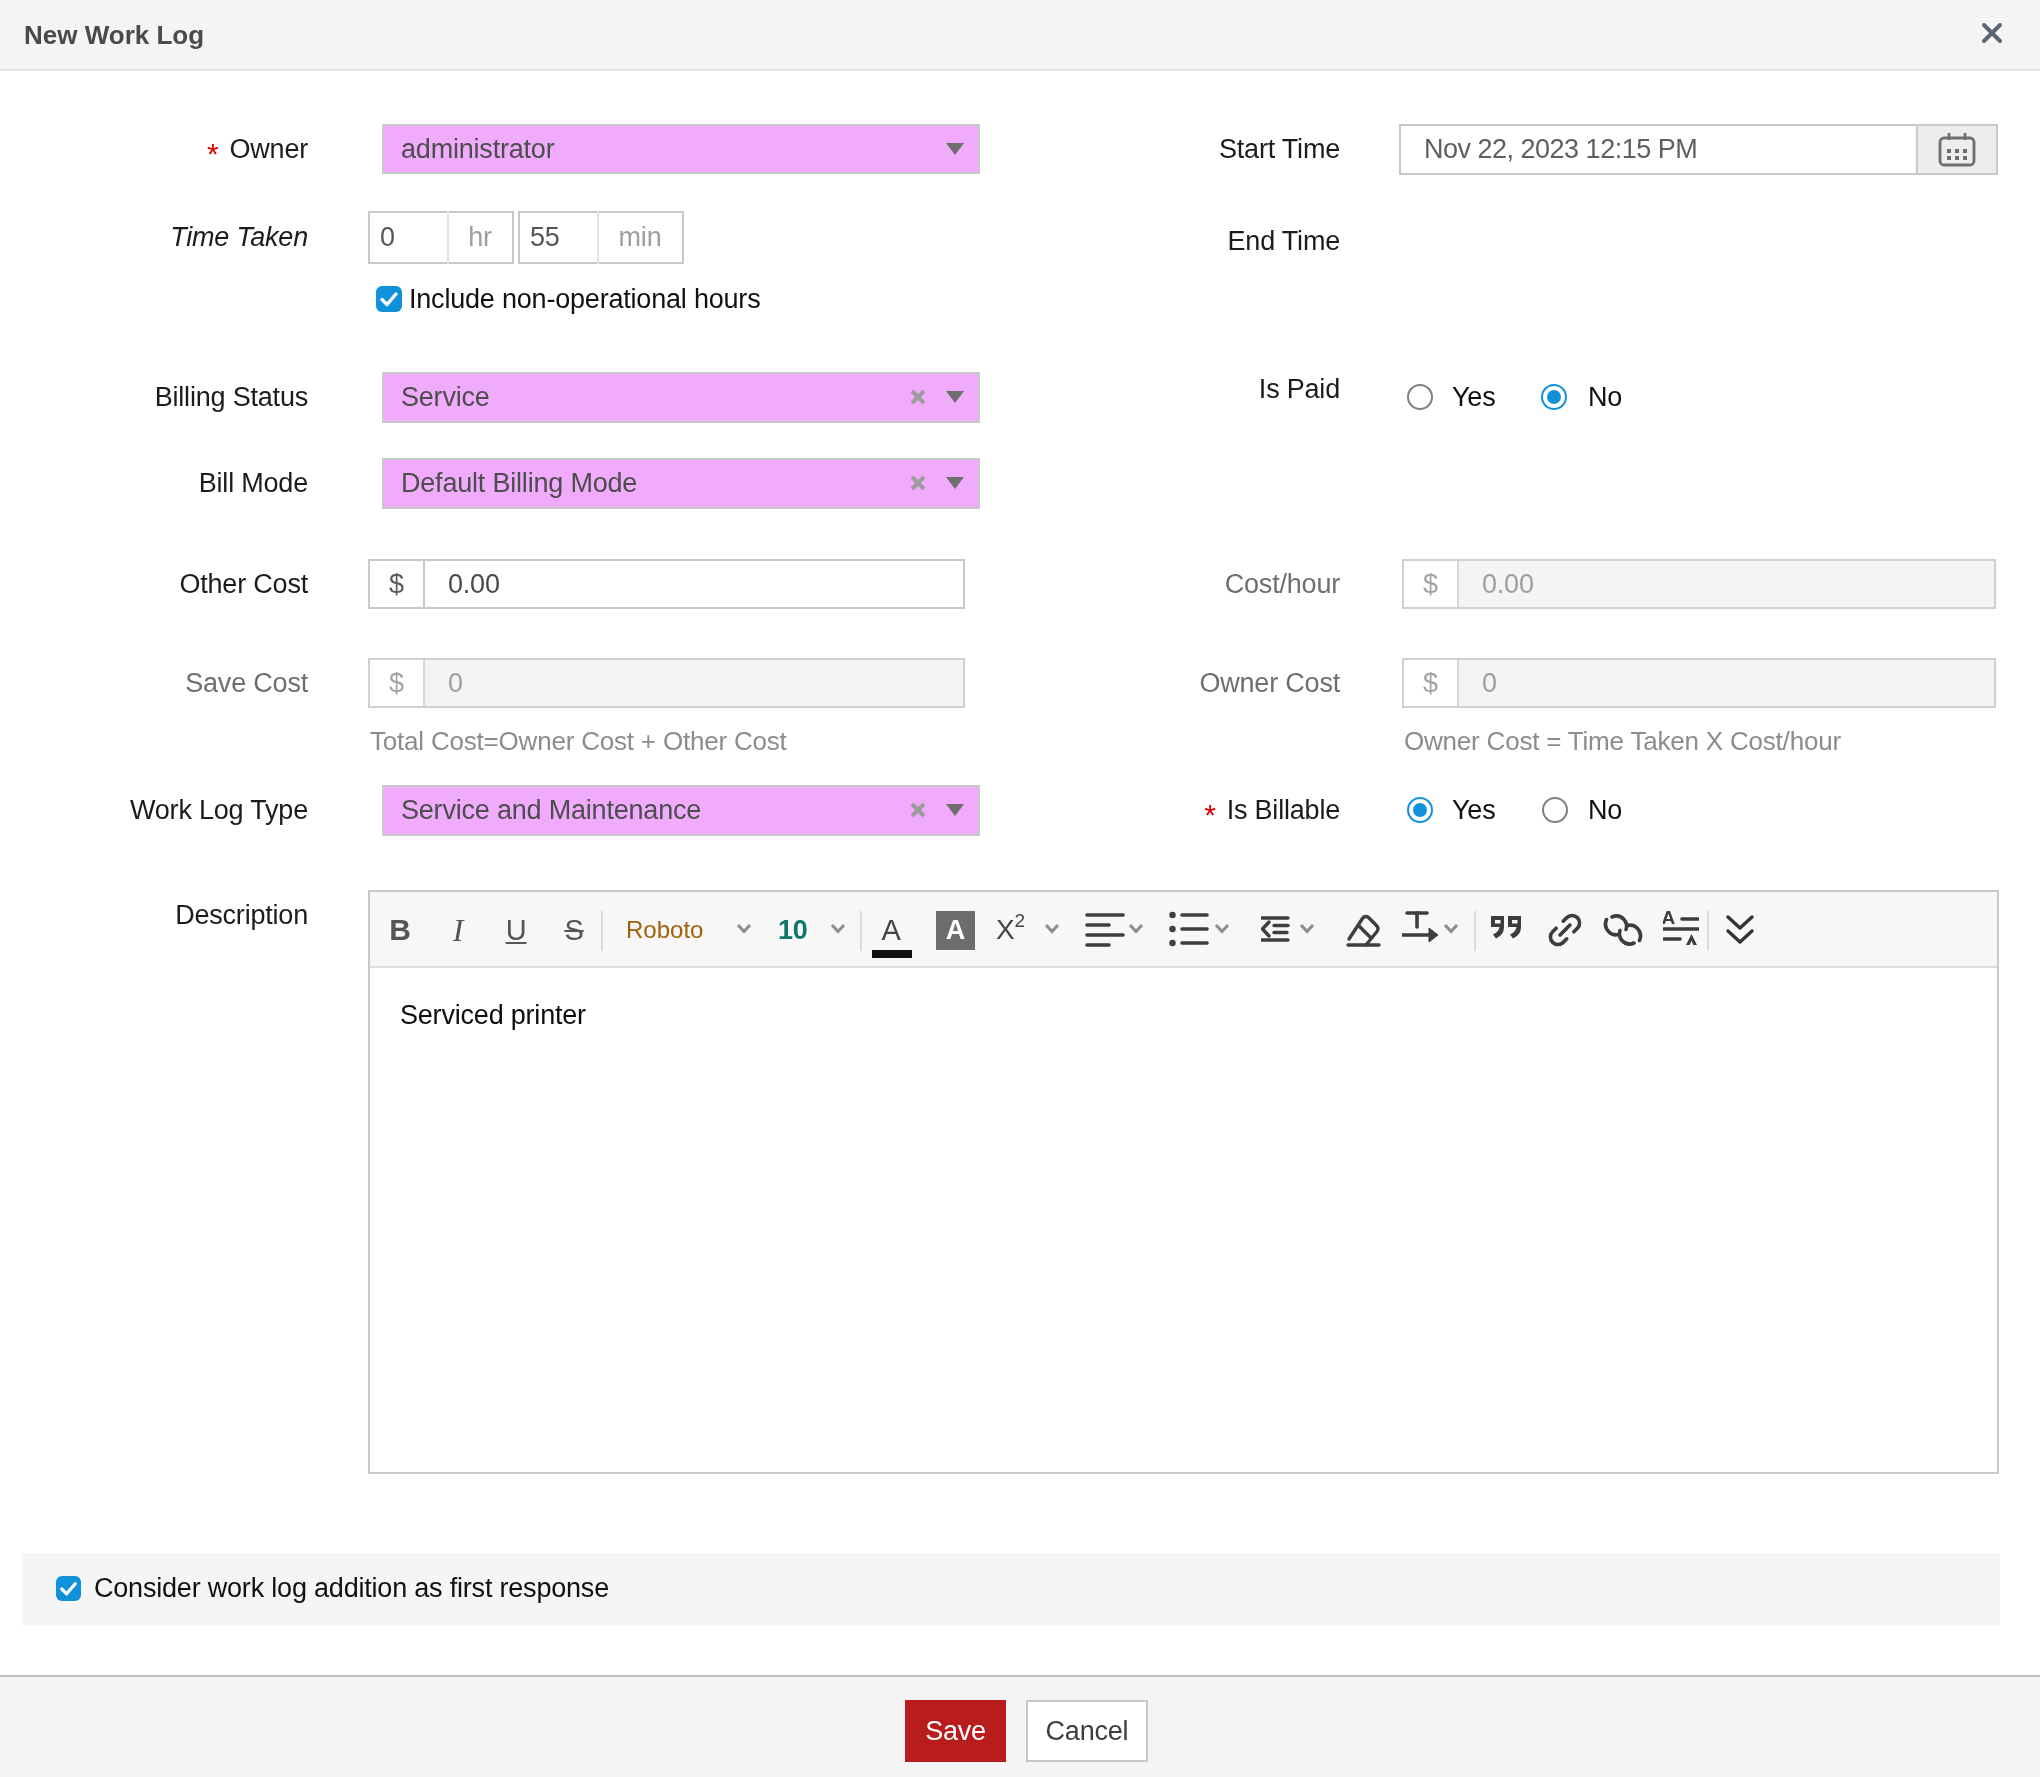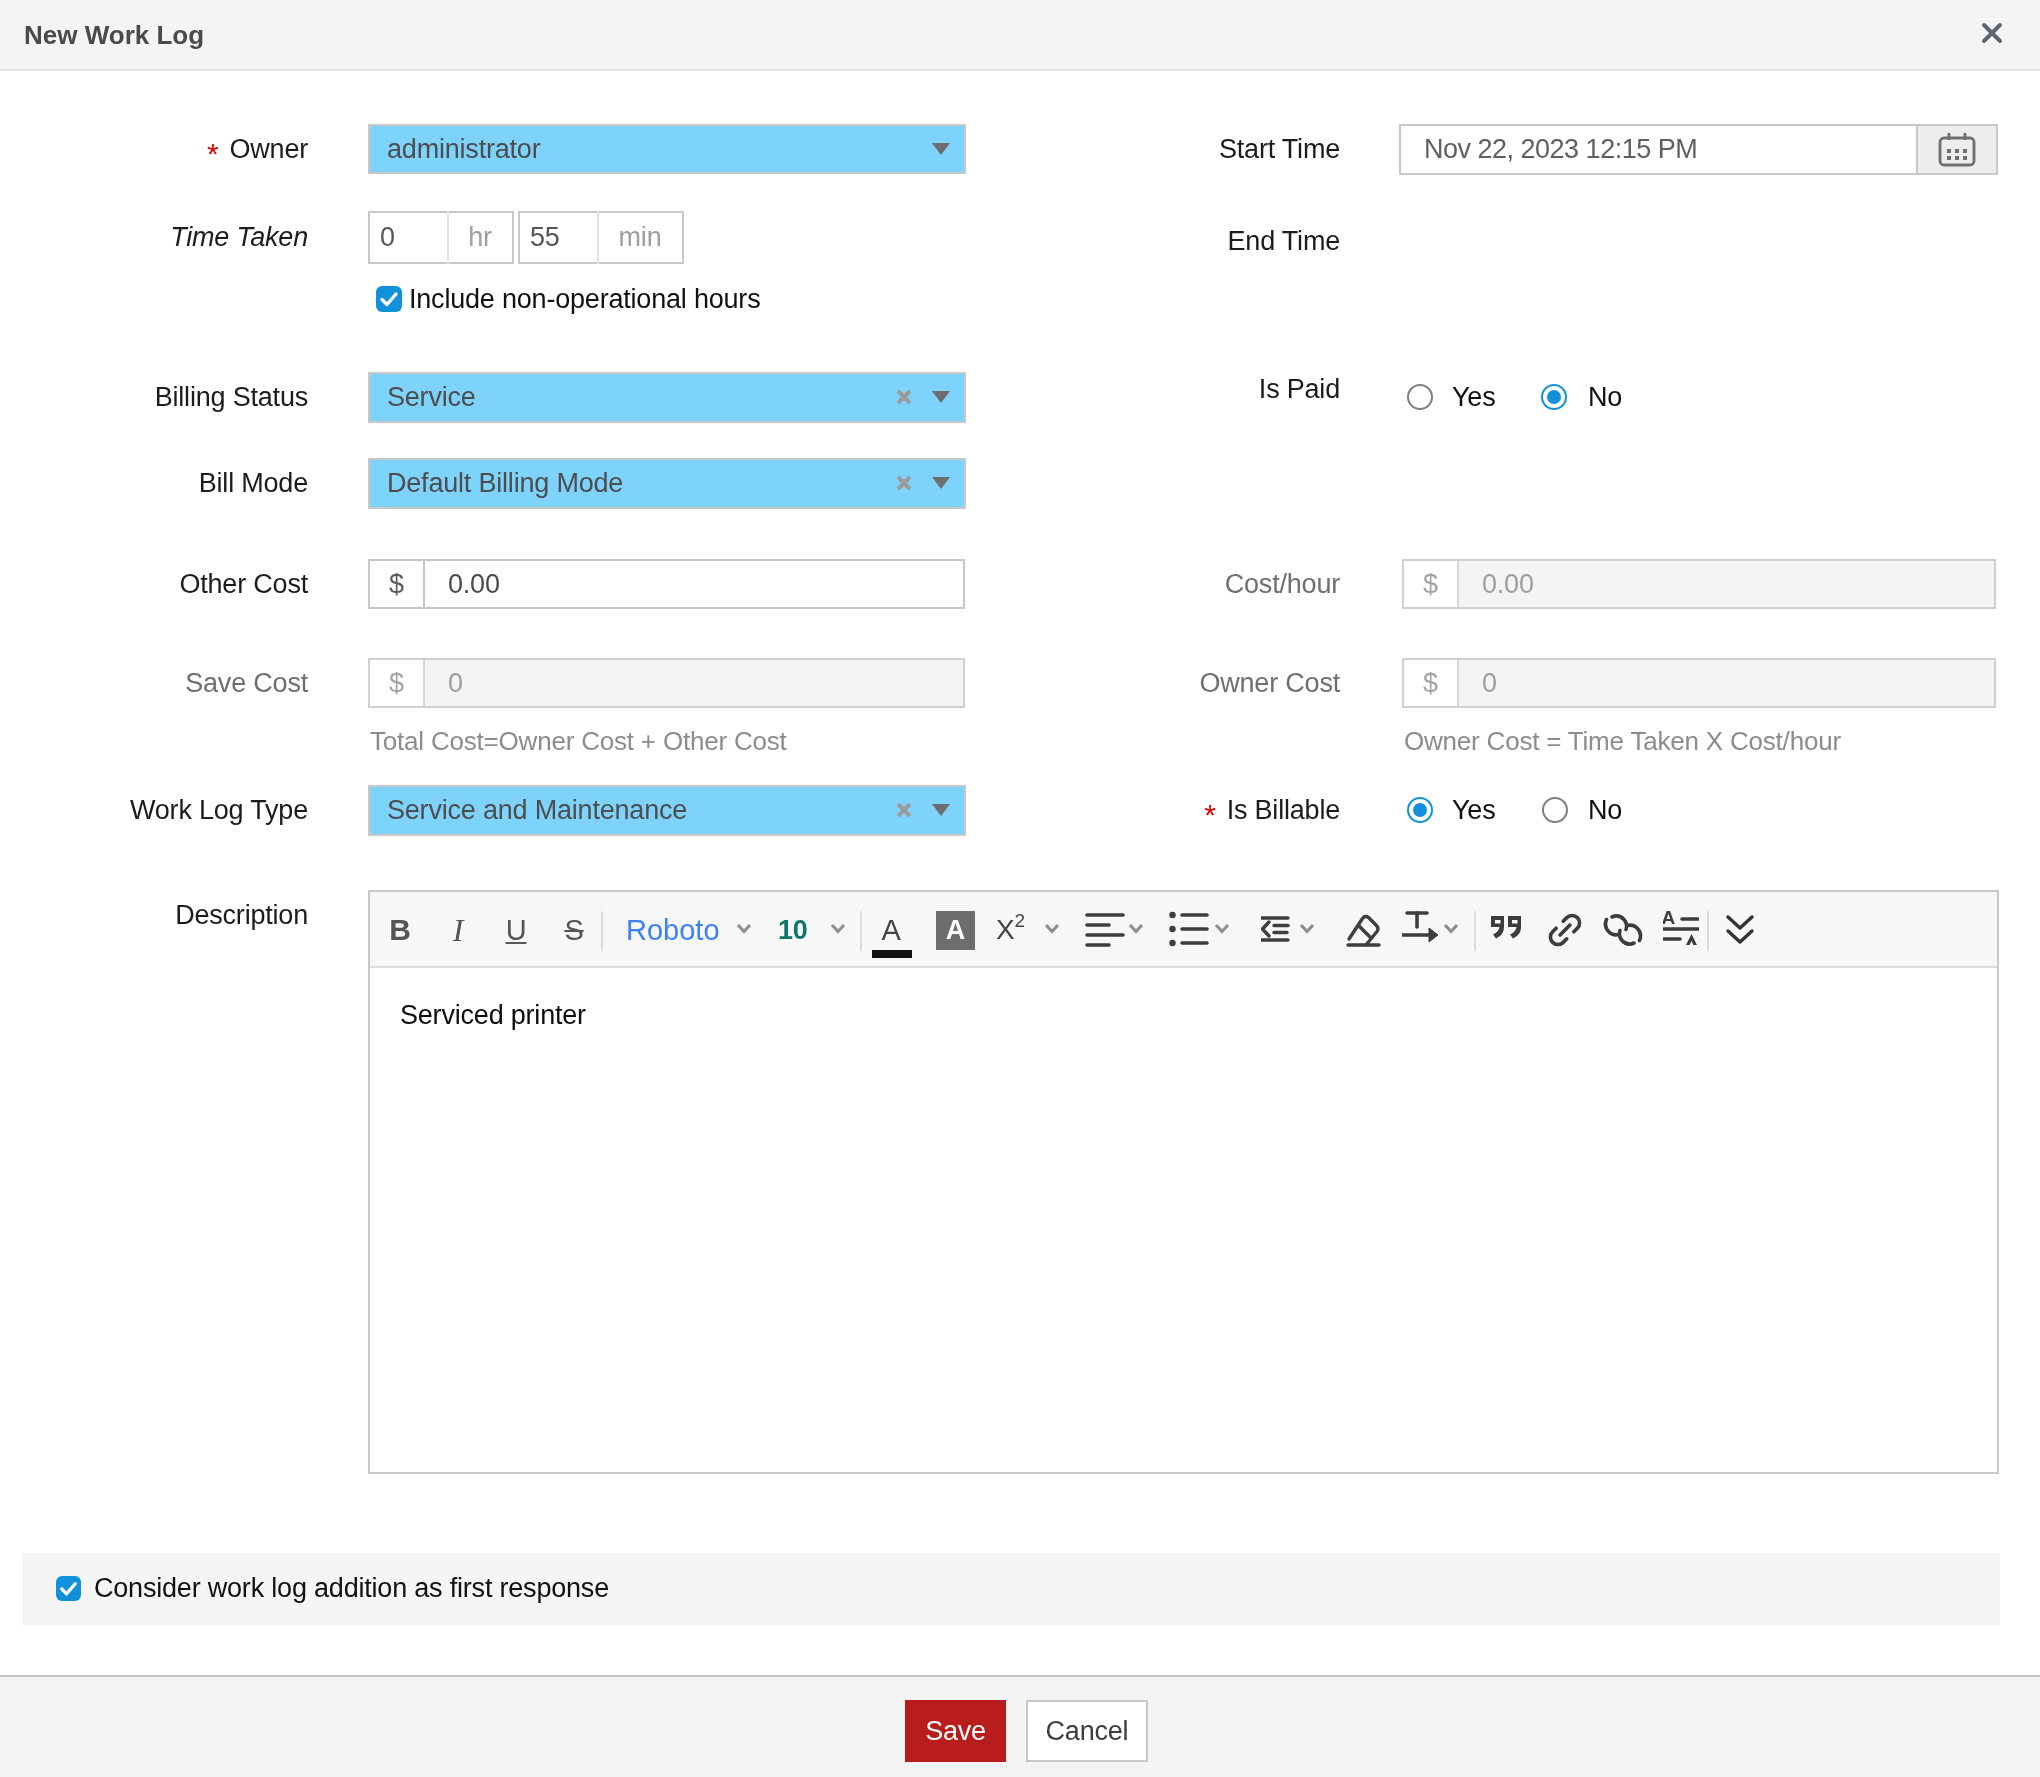--- a/index.html
+++ b/index.html
@@ -2,21 +2,21 @@
 <html><head>
 <meta charset="utf-8">
 <style>
 * { margin:0; padding:0; box-sizing:border-box; }
 html,body { width:2040px; height:1777px; background:#fff; font-family:"Liberation Sans", sans-serif; }
 #page { position:relative; width:2040px; height:1777px; overflow:hidden; font-size:27px; letter-spacing:-0.2px; color:#1b1b1b; }
 .abs { position:absolute; }
 .lbl { position:absolute; height:50px; display:flex; align-items:center; justify-content:flex-end; color:#1c1c1c; white-space:nowrap; }
 .lbl.gray { color:#6f6f6f; }
 .star { color:#e60000; margin-right:11px; font-size:30px; position:relative; top:5px; }
-.sel { position:absolute; background:#7dd3fc; border:2px solid #c8c8c8; }
+.sel { position:absolute; background:#f0abfc; border:2px solid #c8c8c8;margin-left:14px; }
 .sel .txt { position:absolute; left:17px; top:0; bottom:0; display:flex; align-items:center; color:#4d4d4d; white-space:nowrap; }
 .caret { position:absolute; width:0; height:0; border-left:9px solid transparent; border-right:9px solid transparent; border-top:12px solid #6e6e6e; }
 .selcaret { right:14px; top:17px; }
 .xclear { position:absolute; right:50px; top:13px; width:20px; height:20px; }
 .inp { position:absolute; background:#fff; border:2px solid #c8c8c8; }
 .curr { position:absolute; border:2px solid #c8c8c8; background:#fff; }
 .curr .dollar { position:absolute; left:0; top:0; bottom:0; width:55px; display:flex; align-items:center; justify-content:center; color:#5c5c5c; border-right:2px solid #c8c8c8; background:#fff; }
 .curr .val { position:absolute; left:78px; top:0; bottom:0; display:flex; align-items:center; color:#4a4a4a; }
 .curr.dis { background:#f4f4f4; border-color:#d0d0d0; }
 .curr.dis .dollar { color:#a3a3a3; border-right-color:#d6d6d6; }
@@ -147,21 +147,21 @@
 
 <div class="lbl" style="left:0;width:308px;top:890px;">Description</div>
 <div class="abs" style="left:368px;top:890px;width:1631px;height:584px;border:2px solid #c9c9c9;background:#fff;"></div>
 <div class="abs" style="left:370px;top:892px;width:1627px;height:76px;background:#f7f7f7;border-bottom:2px solid #ddd;"></div>
 
 <div class="ticon" style="left:385px;width:30px;font-weight:bold;font-size:30px;color:#555;">B</div>
 <div class="ticon" style="left:443px;width:30px;font-style:italic;font-family:'Liberation Serif',serif;font-size:32px;color:#555;">I</div>
 <div class="ticon" style="left:501px;width:30px;text-decoration:underline;font-size:29px;color:#555;">U</div>
 <div class="ticon" style="left:559px;width:30px;text-decoration:line-through;font-size:29px;color:#555;">S</div>
 <div class="tsep" style="left:601px;"></div>
-<div class="ticon" style="left:626px;color:#3b82f6;font-size:29px;letter-spacing:0;">Roboto</div>
+<div class="ticon" style="left:626px;color:#a16207;font-size:24px;letter-spacing:0;">Roboto</div>
 <svg class="ticon" style="left:736px;" width="16" height="78" viewBox="0 -34 16 78">
       <path d="M2 0 L8 6.5 L14 0" stroke="#8f8f8f" fill="none" stroke-width="3.2"></path>
     </svg>
 <div class="ticon" style="left:778px;color:#0f766e;font-size:27px;font-weight:bold;">10</div>
 <svg class="ticon" style="left:830px;" width="16" height="78" viewBox="0 -34 16 78">
       <path d="M2 0 L8 6.5 L14 0" stroke="#8f8f8f" fill="none" stroke-width="3.2"></path>
     </svg>
 <div class="tsep" style="left:860px;"></div>
 <div class="ticon" style="left:876px;width:30px;font-size:29px;color:#444;">A</div>
 <div class="abs" style="left:872px;top:950px;width:40px;height:8px;background:#111;"></div>

